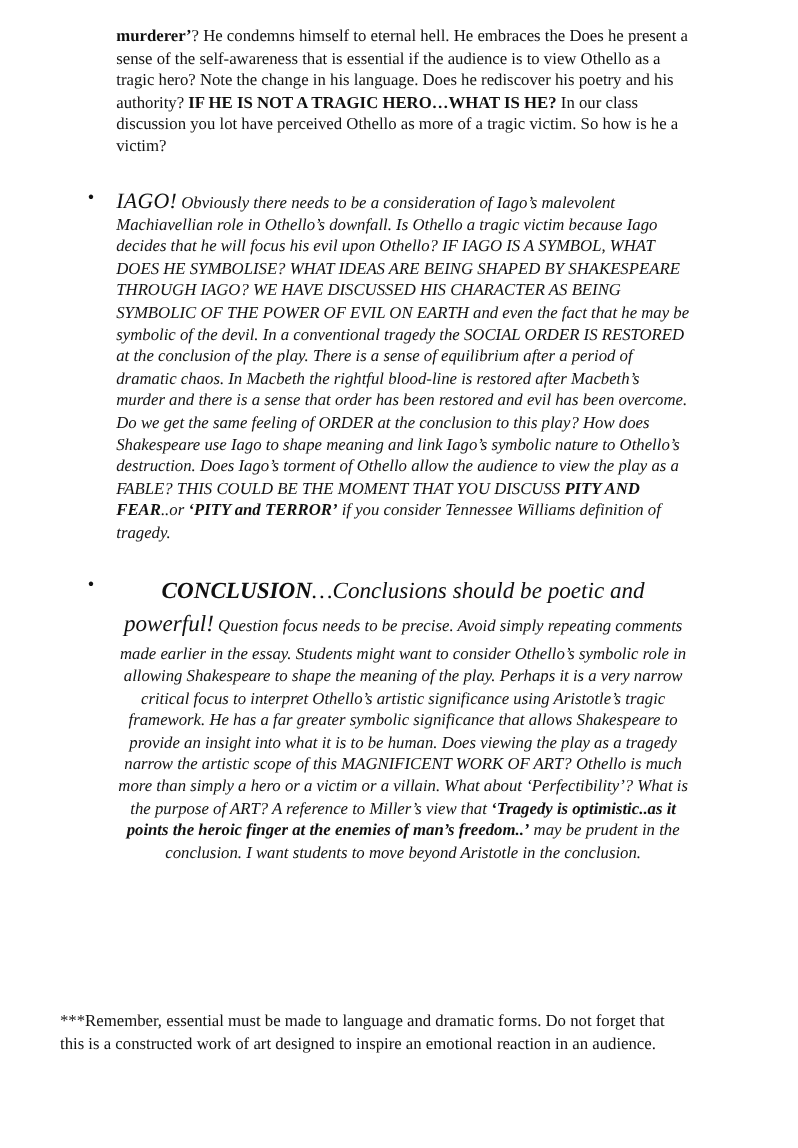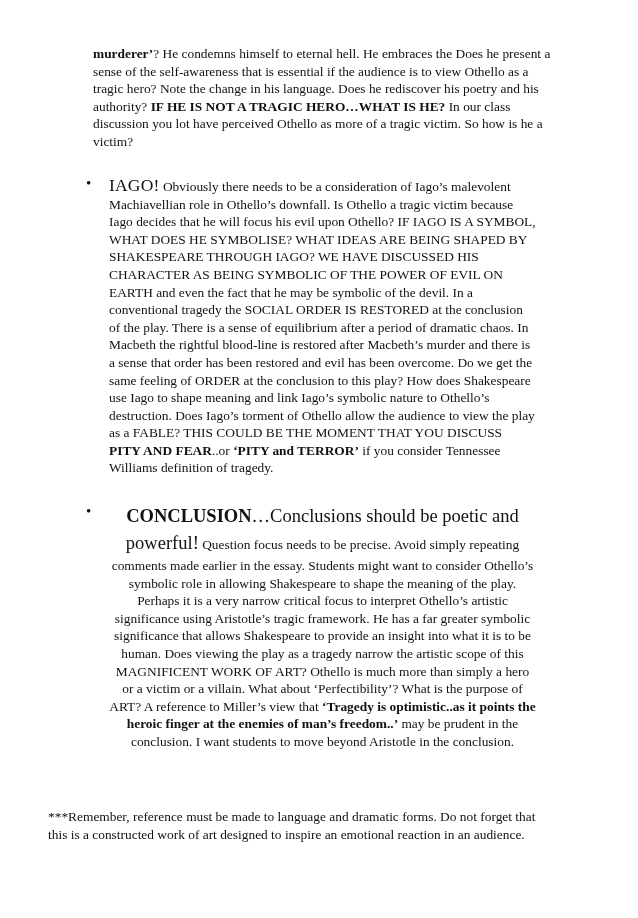--- a/index.html
+++ b/index.html
@@ -14,36 +14,37 @@
     color: #111111;
     -webkit-font-smoothing: antialiased;
     overflow: hidden;
     position: relative;
   }
   .page {
     position: relative;
     width: 638px;
     height: 918px;
     box-sizing: border-box;
-    padding: 45px 78px 0 48px;
+    padding: 20px 78px 0 48px;
   }
   .doc-body {
     font-size: 13.4px;
     line-height: 17.6px;
     text-align: left;
   }
   
   .para-continuation {
     margin: 0 0 0 45px;
     padding-right: 8px;
   }
   ul.bullets {
     list-style: none;
-    margin: 16px;
+    margin: 0;
     padding: 0;
+    font-style: italic;
   }
   ul.bullets > li {
     position: relative;
     margin: 0 0 0 45px;
     padding-right: 8px;
   }
   ul.bullets > li::before {
     content: "\2022";
     position: absolute;
     left: -23px;
@@ -97,15 +98,15 @@
     <ul class="bullets">
 
       <li class="bullet-iago gap-para"><span class="head-iago flow">IAGO!</span><span class="flow"> Obviously there needs to be a consideration of Iago’s malevolent Machiavellian role in Othello’s downfall. Is Othello a tragic victim because Iago decides that he will focus his evil upon Othello? IF IAGO IS A SYMBOL, WHAT DOES HE SYMBOLISE? WHAT IDEAS ARE BEING SHAPED BY SHAKESPEARE THROUGH IAGO? WE HAVE DISCUSSED HIS CHARACTER AS BEING SYMBOLIC OF THE POWER OF EVIL ON EARTH and even the fact that he may be symbolic of the devil. In a conventional tragedy the SOCIAL ORDER IS RESTORED at the conclusion of the play. There is a sense of equilibrium after a period of dramatic chaos. In Macbeth the rightful blood-line is restored after Macbeth’s murder and there is a sense that order has been restored and evil has been overcome. Do we get the same feeling of ORDER at the conclusion to this play? How does Shakespeare use Iago to shape meaning and link Iago’s symbolic nature to Othello’s destruction. Does Iago’s torment of Othello allow the audience to view the play as a FABLE? THIS COULD BE THE MOMENT THAT YOU DISCUSS </span><b class="flow">PITY AND FEAR</b><span class="flow">..or </span><b class="flow">‘PITY and TERROR’</b><span class="flow"> if you consider Tennessee Williams definition of tragedy.</span></li>
 
       <li class="bullet-conclusion gap-para2"><b class="lead-bold flow">CONCLUSION</b><span class="lead flow">…Conclusions should be poetic and powerful!</span><span class="flow"> Question focus needs to be precise. Avoid simply repeating comments made earlier in the essay. Students might want to consider Othello’s symbolic role in allowing Shakespeare to shape the meaning of the play. Perhaps it is a very narrow critical focus to interpret Othello’s artistic significance using Aristotle’s tragic framework. He has a far greater symbolic significance that allows Shakespeare to provide an insight into what it is to be human. Does viewing the play as a tragedy narrow the artistic scope of this MAGNIFICENT WORK OF ART? Othello is much more than simply a hero or a victim or a villain. What about ‘Perfectibility’? What is the purpose of ART? A reference to Miller’s view that </span><b class="flow">‘Tragedy is optimistic..as it points the heroic finger at the enemies of man’s freedom..’</b><span class="flow"> may be prudent in the conclusion. I want students to move beyond Aristotle in the conclusion.</span></li>
 
     </ul>
 
   </div>
 
-  <p class="footnote">***Remember, reference must be made to language and dramatic forms. Do not forget that this is a constructed work of art designed to inspire an emotional reaction in an audience.</p>
+  <p class="footnote">***Remember, essential must be made to language and dramatic forms. Do not forget that this is a constructed work of art designed to inspire an emotional reaction in an audience.</p>
 
 </div>
 
 </body></html>

